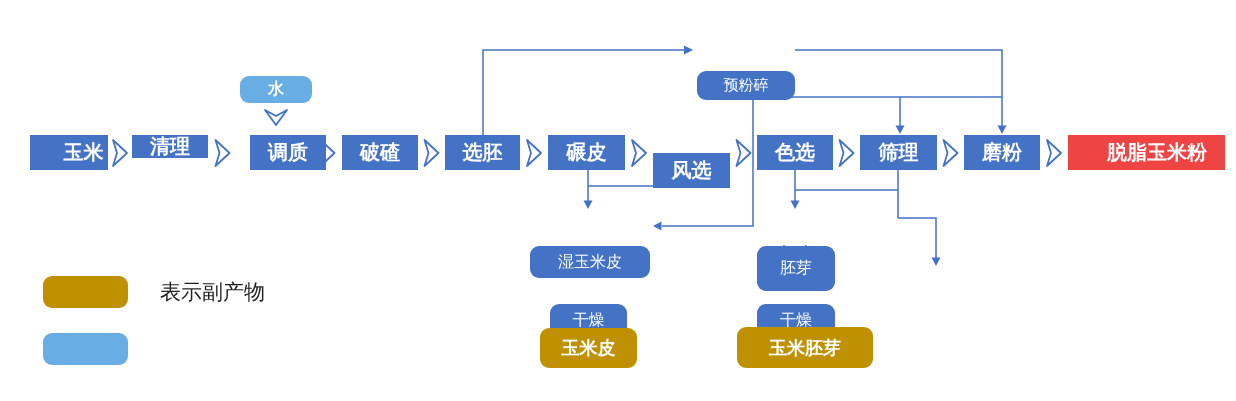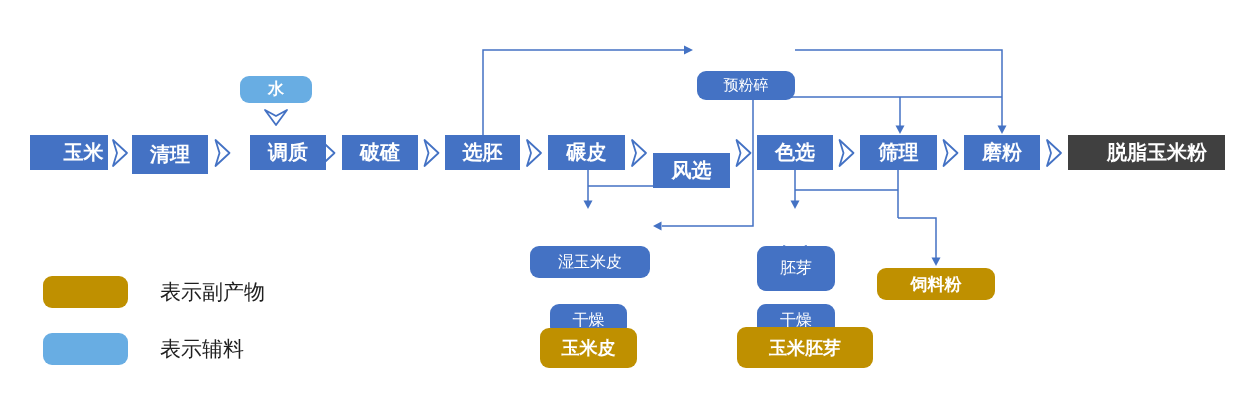--- a/index.html
+++ b/index.html
@@ -6,21 +6,21 @@
   body{font-family:"Liberation Sans","DejaVu Sans",sans-serif;}
   .canvas{position:relative;width:1236px;height:401px;background:#ffffff;overflow:hidden;}
   .wires{position:absolute;left:0;top:0;width:1236px;height:401px;}
   .node{position:absolute;display:flex;align-items:center;justify-content:center;
         color:#ffffff;text-align:center;box-sizing:border-box;white-space:nowrap;}
   .proc{background:#4472C4;font-weight:bold;font-size:20px;}
   .rnd{border-radius:9px;}
   .sub{background:#4472C4;font-weight:normal;font-size:16px;margin-top:36px;}
   .gold{background:#BF9000;font-weight:bold;font-size:17px;}
   .aux{background:#68ADE3;font-weight:bold;font-size:16px;}
-  .product{background:#404040;font-weight:bold;font-size:20px;padding-left:21px;}
+  .product{background:#ef4444;font-weight:bold;font-size:20px;padding-left:21px;}
   .legend-swatch{position:absolute;width:85px;height:32px;border-radius:9px;}
   .legend-label{position:absolute;font-size:21px;color:#1f1f1f;line-height:32px;}
 </style>
 </head>
 <body>
 
 <div class="canvas">
 
   <svg class="wires" viewBox="0 0 1236 401">
     <g stroke="#4472C4" stroke-width="1.5" fill="none">
@@ -67,40 +67,38 @@
     <g fill="#ffffff" stroke="#4472C4" stroke-width="1.8" stroke-linejoin="round">
       <polygon points="265,110 276,125 287,110 276,116"></polygon>
       <polygon points="577,247 588,262 599,247 588,253"></polygon>
       <polygon points="577,306 588,321 599,306 588,312"></polygon>
       <polygon points="784,246 795,261 806,246 795,252"></polygon>
       <polygon points="784,306 795,321 806,306 795,312"></polygon>
     </g>
   </svg>
 
   <div class="node proc" style="left:30px;top:135px;width:78px;height:35px;padding-left:29px;">玉米</div>
-  <div class="node proc" style="left:132px;top:135px;width:76px;height:39px;">清理</div>
+  <div class="node proc" style="left:132px;top:135px;width:76px;height:23px;">清理</div>
   <div class="node proc" style="left:250px;top:135px;width:76px;height:35px;">调质</div>
   <div class="node proc" style="left:342px;top:135px;width:76px;height:35px;">破碴</div>
   <div class="node proc" style="left:445px;top:135px;width:75px;height:35px;">选胚</div>
   <div class="node proc" style="left:548px;top:135px;width:77px;height:35px;">碾皮</div>
   <div class="node proc" style="left:653px;top:135px;width:77px;height:35px;margin-top:18px;">风选</div>
   <div class="node proc" style="left:757px;top:135px;width:76px;height:35px;">色选</div>
   <div class="node proc" style="left:860px;top:135px;width:77px;height:35px;">筛理</div>
   <div class="node proc" style="left:964px;top:135px;width:76px;height:35px;">磨粉</div>
   <div class="node product" style="left:1068px;top:135px;width:157px;height:35px;">脱脂玉米粉</div>
 
   <div class="node sub rnd" style="left:697px;top:35px;width:98px;height:29px;font-size:15px;">预粉碎</div>
   <div class="node aux rnd" style="left:240px;top:76px;width:72px;height:27px;">水</div>
 
   <div class="node sub rnd" style="left:530px;top:210px;width:120px;height:32px;">湿玉米皮</div>
   <div class="node sub rnd" style="left:757px;top:210px;width:78px;height:45px;">胚芽</div>
   <div class="node sub rnd" style="left:550px;top:268px;width:77px;height:32px;">干燥</div>
   <div class="node sub rnd" style="left:757px;top:268px;width:78px;height:32px;">干燥</div>
-  <div class="node gold rnd" style="left:877px;top:268px;width:118px;height:32px;">饲料粉</div>
   <div class="node gold rnd" style="left:540px;top:328px;width:97px;height:40px;font-size:18px;">玉米皮</div>
   <div class="node gold rnd" style="left:737px;top:327px;width:136px;height:41px;font-size:18px;">玉米胚芽</div>
 
   <div class="legend-swatch" style="left:43px;top:276px;background:#BF9000;"></div>
   <div class="legend-label" style="left:160px;top:276px;">表示副产物</div>
   <div class="legend-swatch" style="left:43px;top:333px;background:#68ADE3;"></div>
-  <div class="legend-label" style="left:160px;top:333px;">表示辅料</div>
 
 </div>
 
 </body></html>

